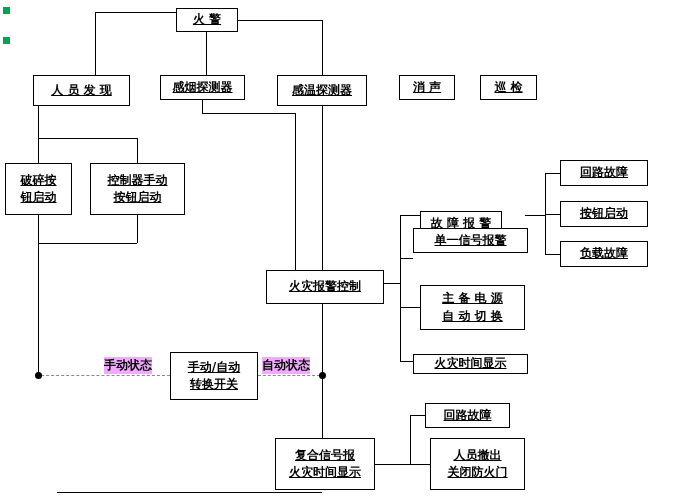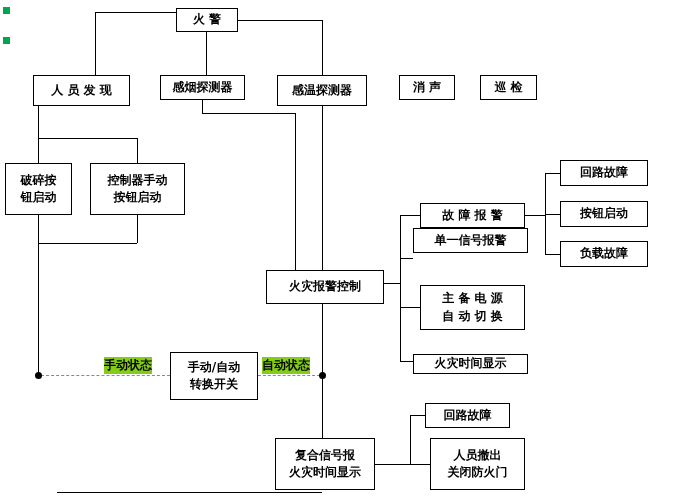--- a/index.html
+++ b/index.html
@@ -17,29 +17,30 @@
     position:absolute;
     border:1px solid #000000;
     background:#ffffff;
     display:flex;
     align-items:center;
     justify-content:center;
     text-align:center;
     white-space:pre-line;
     line-height:1.45;
     box-sizing:border-box;
+    text-decoration:underline;
   }
   .hl { position:absolute; height:0; border-top:1px solid #000000; }
   .vl { position:absolute; width:0; border-left:1px solid #000000; }
   .dash { position:absolute; height:0; border-top:1px dashed #8a8a8a; }
   .dot {
     position:absolute; width:7px; height:7px;
     background:#000000; border-radius:50%;
   }
-  .lbl { position:absolute; background:#84cc16; white-space:nowrap; }
+  .lbl { position:absolute; background:#f0abfc; white-space:nowrap; }
   .grip { position:absolute; width:7px; height:7px; background:#00a550; }
 </style>
 </head>
 <body>
 
 <div class="canvas">
 
   <div class="grip" style="left:3px;top:7px"></div>
   <div class="grip" style="left:3px;top:37px"></div>
 
@@ -90,21 +91,21 @@
   <div class="box" style="left:33px;top:75px;width:97px;height:31px">人 员 发 现</div>
   <div class="box" style="left:160px;top:75px;width:85px;height:25px">感烟探测器</div>
   <div class="box" style="left:277px;top:75px;width:90px;height:31px">感温探测器</div>
   <div class="box" style="left:399px;top:75px;width:56px;height:25px">消 声</div>
   <div class="box" style="left:480px;top:75px;width:57px;height:25px">巡 检</div>
   <div class="box" style="left:5px;top:163px;width:67px;height:52px">破碎按
 钮启动</div>
   <div class="box" style="left:90px;top:163px;width:95px;height:52px">控制器手动
 按钮启动</div>
   <div class="box" style="left:266px;top:270px;width:118px;height:34px">火灾报警控制</div>
-  <div class="box" style="left:420px;top:203px;width:105px;height:25px">故 障 报 警</div>
+  <div class="box" style="left:420px;top:211px;width:82px;height:25px">故 障 报 警</div>
   <div class="box" style="left:560px;top:160px;width:88px;height:26px">回路故障</div>
   <div class="box" style="left:560px;top:201px;width:88px;height:26px">按钮启动</div>
   <div class="box" style="left:560px;top:241px;width:88px;height:26px">负载故障</div>
   <div class="box" style="left:413px;top:228px;width:115px;height:25px">单一信号报警</div>
   <div class="box" style="left:420px;top:285px;width:105px;height:45px">主 备 电 源
 自 动 切 换</div>
   <div class="box" style="left:413px;top:354px;width:115px;height:20px">火灾时间显示</div>
   <div class="box" style="left:170px;top:352px;width:88px;height:48px">手动/自动
 转换开关</div>
   <div class="box" style="left:275px;top:438px;width:100px;height:52px">复合信号报

